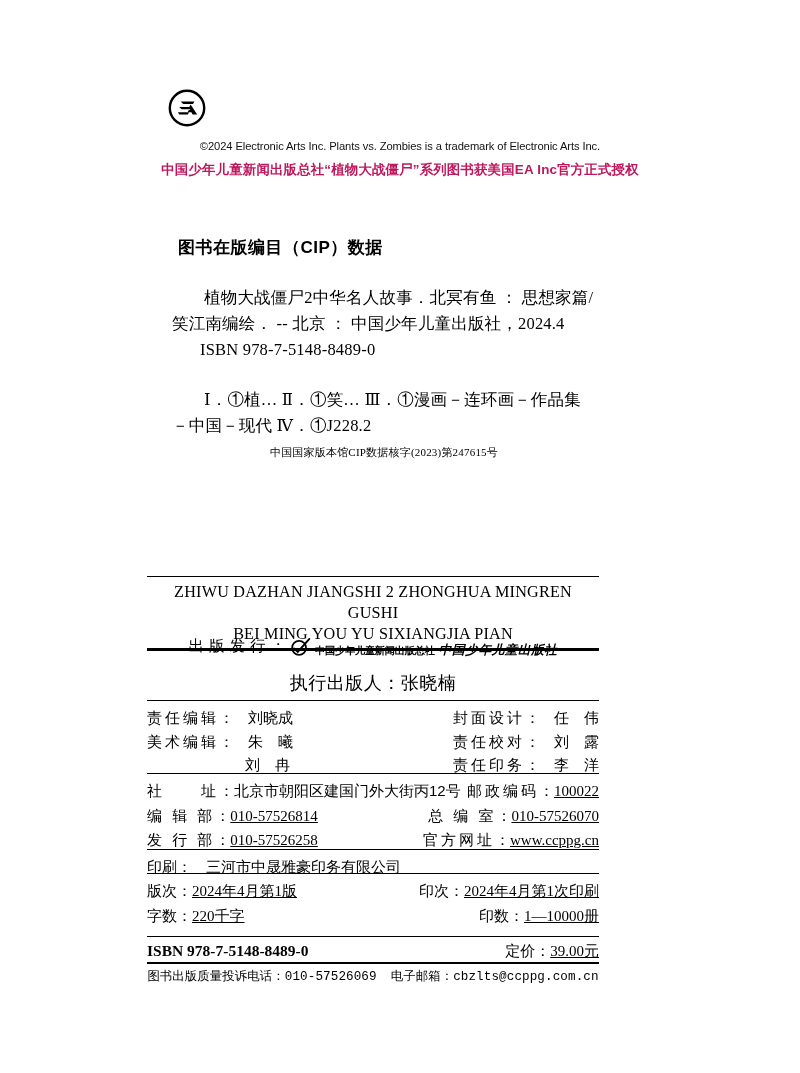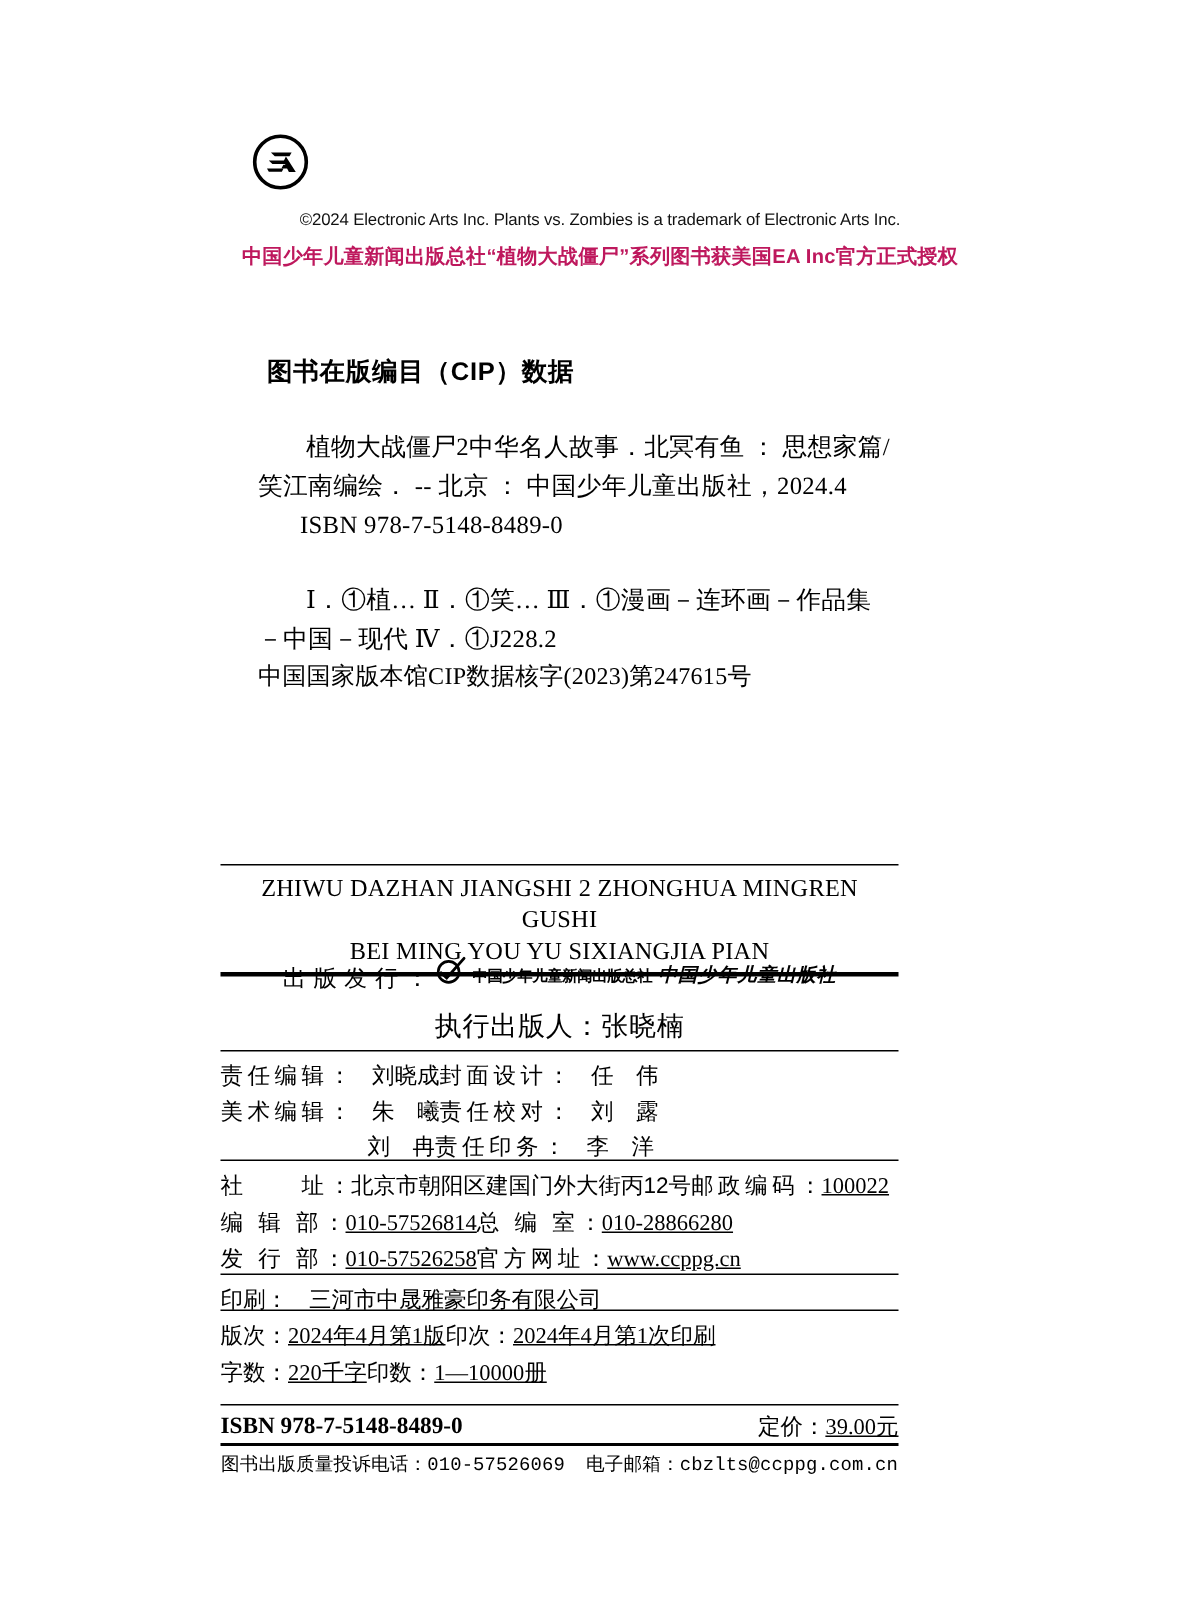--- a/index.html
+++ b/index.html
@@ -78,21 +78,22 @@
     line-height: 26px;
     letter-spacing: 0.2px;
     margin-left: -6px;
   }
   .cip-body p { margin: 0; }
   .cip-ind1 { text-indent: 32px; }
   .cip-ind2 { padding-left: 28px; }
   .cip-group { margin-top: 24px; }
   .cip-center {
     margin-top: 26px;
-    font-size: 16px;
+    text-align: center;
+    font-size: 11px;
     padding-right: 12px;
   }
 
   
   .pin-wrap {
     position: absolute;
     left: 147px;
     top: 576px;
     width: 452px;
   }
@@ -118,21 +119,21 @@
   
   .pub-wrap {
     position: absolute;
     left: 147px;
     top: 636px;
     width: 452px;
   }
   .pub-row {
     display: flex;
     justify-content: center;
-    align-items: flex-end;
+    align-items: flex-start;
   }
   .pub-label {
     font-family: "Liberation Sans", "DejaVu Sans", sans-serif;
     font-size: 15.5px;
     letter-spacing: 5px;
     padding-right: 1px;
   }
   .pub-label .colon { letter-spacing: 0; }
   .logo-box {
     display: flex;
@@ -172,21 +173,21 @@
     position: absolute;
     left: 147px;
     width: 452px;
     font-family: "Liberation Sans", "DejaVu Sans", sans-serif;
   }
   .rule-thin { height: 1px; background: #000; width: 100%; }
   .rule-thick { height: 2.2px; background: #000; width: 100%; }
 
   .grid2 {
     display: flex;
-    justify-content: flex-start;
+    justify-content: space-between;
     font-size: 15px;
     line-height: 23.5px;
   }
   .col-l { text-align: left; }
   .col-r { text-align: right; }
   .lbl-sp3 { letter-spacing: 3px; }
   .nm { letter-spacing: 0; }
   .gap2 { display: inline-block; width: 14px; }
   .mono-num {
     font-family: "Liberation Serif", "DejaVu Serif", serif;
@@ -321,21 +322,21 @@
 
   <div class="info block-b">
     <div class="rule-thin"></div>
     <div class="pad-rows">
       <div class="grid2">
         <span class="col-l wsp"><span class="lbl-sp3">社　　址</span><span class="colon">：</span><span class="nm">北京市朝阳区建国门外大街丙12号</span></span>
         <span class="col-r wsp"><span class="lbl-sp3">邮政编码</span><span class="colon">：</span><span class="mono-num">100022</span></span>
       </div>
       <div class="grid2">
         <span class="col-l wsp"><span class="lbl-sp3">编 辑 部</span><span class="colon">：</span><span class="mono-num">010-57526814</span></span>
-        <span class="col-r wsp"><span class="lbl-sp3">总 编 室</span><span class="colon">：</span><span class="mono-num">010-28866280</span></span>
+        <span class="col-r wsp"><span class="lbl-sp3">总 编 室</span><span class="colon">：</span><span class="mono-num">010-57526070</span></span>
       </div>
       <div class="grid2">
         <span class="col-l wsp"><span class="lbl-sp3">发 行 部</span><span class="colon">：</span><span class="mono-num">010-57526258</span></span>
         <span class="col-r wsp"><span class="lbl-sp3">官方网址</span><span class="colon">：</span><span class="mono-num">www.ccppg.cn</span></span>
       </div>
     </div>
   </div>
 
   <div class="info block-c">
     <div class="rule-thin"></div>

